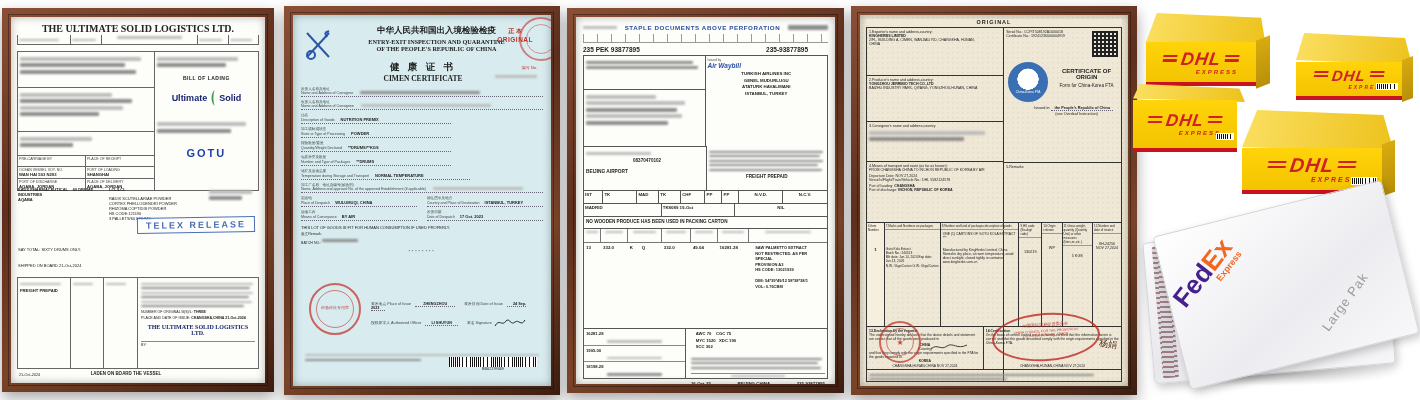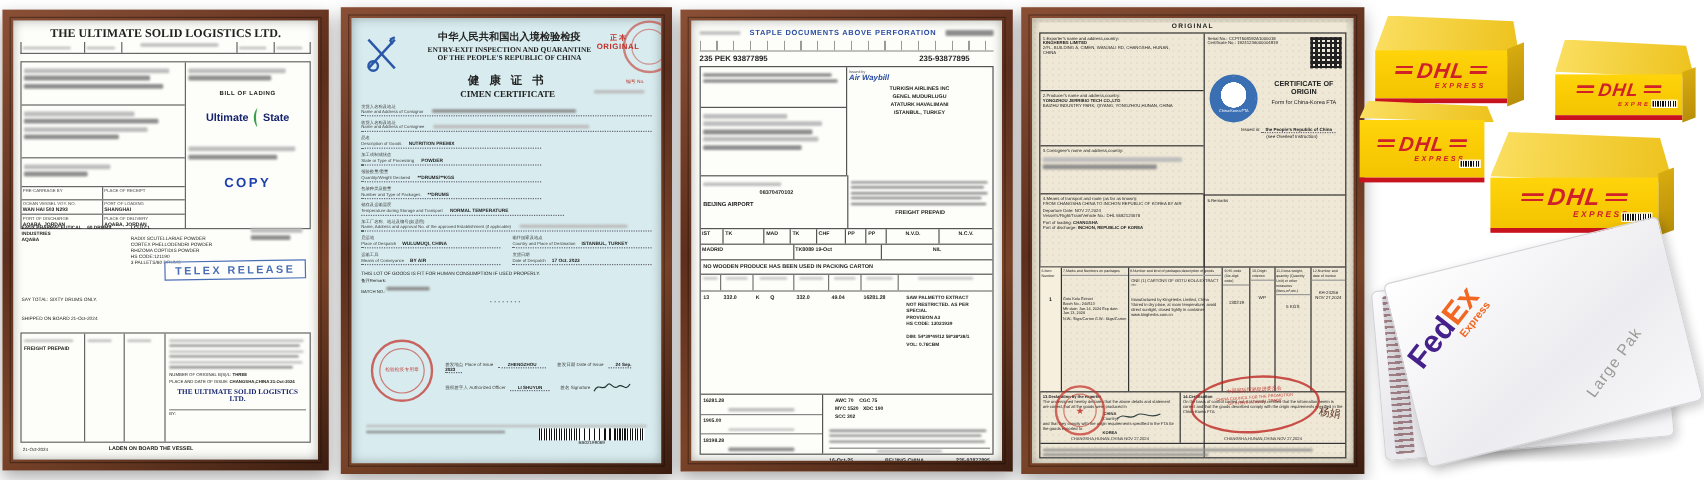--- a/index.html
+++ b/index.html
@@ -95,27 +95,27 @@
           </div>
           <div class="abs" style="left:57%;top:0;width:43%;height:100%;padding:2px">
             <div class="rd" style="width:82%"></div>
             <div class="rd rdd" style="width:70%"></div>
             <div class="c b" style="font-size:5px;margin-top:8px;letter-spacing:.5px">BILL OF LADING</div>
             <div style="display:flex;align-items:center;justify-content:center;gap:2px;margin-top:9px">
               <span class="b nav" style="font-size:9px">Ultimate</span>
               <svg width="8" height="16" viewBox="0 0 8 16">
                   <path d="M5.5 0 C1.5 4 1.5 12 5.5 16 C4 11 4 5 5.5 0 Z" fill="#3aa04a"></path>
                 </svg>
-              <span class="b nav" style="font-size:9px">State</span>
+              <span class="b nav" style="font-size:9px">Solid</span>
             </div>
             <div style="margin-top:16px">
               <div class="rd" style="width:90%"></div>
               <div class="rd rdd" style="width:75%"></div>
             </div>
-            <div class="c b" style="font-size:11px;letter-spacing:2px;color:#1d3fae;margin-top:14px">COPY</div>
+            <div class="c b" style="font-size:11px;letter-spacing:2px;color:#1d3fae;margin-top:14px">GOTU</div>
           </div>
         </div>
 
         <div style="display:flex;height:10px;border:1px solid #666;border-top:none;font-size:3px">
           <div style="width:22%;border-right:1px solid #666;padding:1px">
               <div class="rd" style="height:2.5px;width:80%"></div>
             </div>
           <div style="width:13%;border-right:1px solid #666;padding:1px">
               <div class="rd" style="height:2.5px;width:85%"></div>
             </div>
@@ -194,21 +194,21 @@
   <div class="frame" style="left:284px;top:6px;width:276px;height:389px">
     <div class="doc" style="background:#d8ecef;padding:6px 8px">
       <svg class="abs" style="left:10px;top:14px" width="30" height="34" viewBox="0 0 30 34">
         <g stroke="#2b57a8" stroke-width="2" fill="none">
           <line x1="4" y1="4" x2="26" y2="28"></line>
             <line x1="26" y1="4" x2="4" y2="28"></line>
           <circle cx="8" cy="26" r="4"></circle>
             <path d="M22 4 l4 -2 M22 4 l2 4"></path>
         </g>
       </svg>
-      <div class="abs c" style="left:44px;top:10px;width:175px">
+      <div class="abs c" style="left:56px;top:10px;width:175px">
         <div class="b ser" style="font-size:8.5px">中华人民共和国出入境检验检疫</div>
         <div class="b ser" style="font-size:6.2px;margin-top:1px">ENTRY-EXIT INSPECTION AND QUARANTINE</div>
         <div class="b ser" style="font-size:6.2px">OF THE PEOPLE'S REPUBLIC OF CHINA</div>
       </div>
       <div class="abs c red b" style="right:18px;top:12px;font-size:6px">
         <div>正 本</div>
         <div style="font-size:6.5px;letter-spacing:.5px">ORIGINAL</div>
       </div>
       <div class="abs stamp-c" style="right:-12px;top:2px;width:44px;height:44px;opacity:.8">
           <div class="inner"></div>

